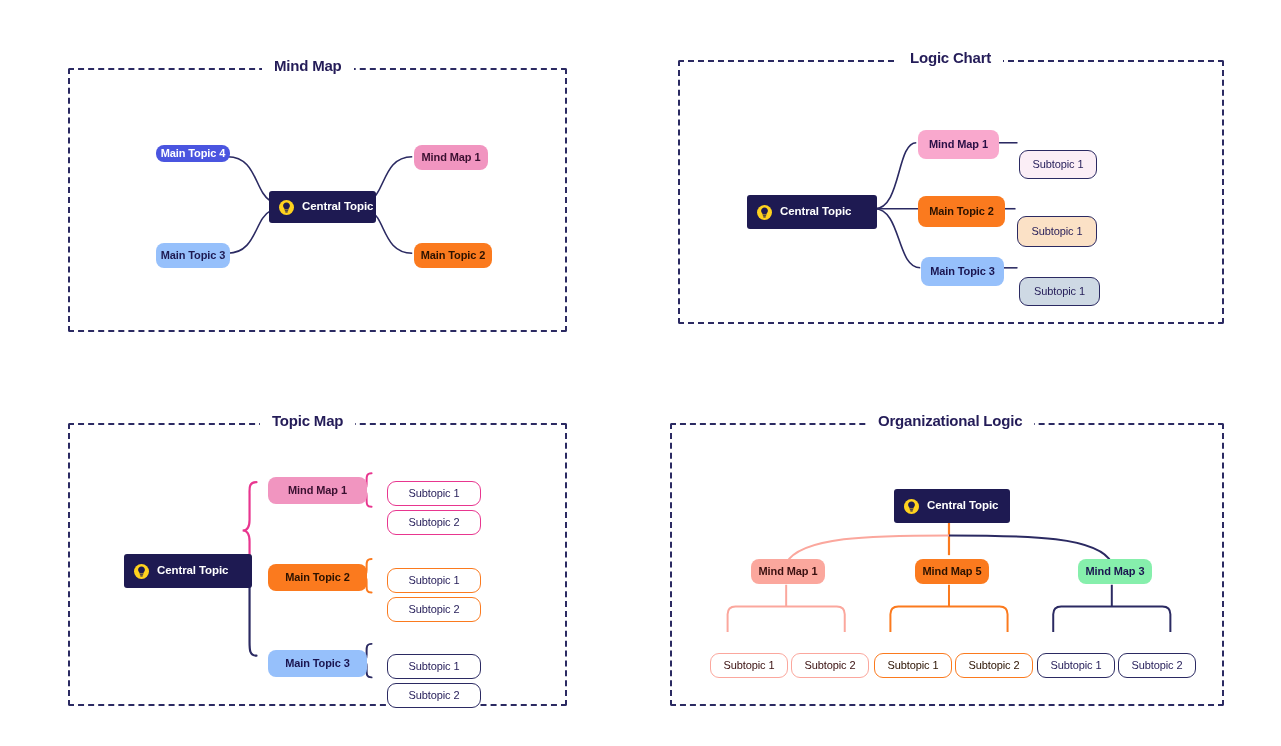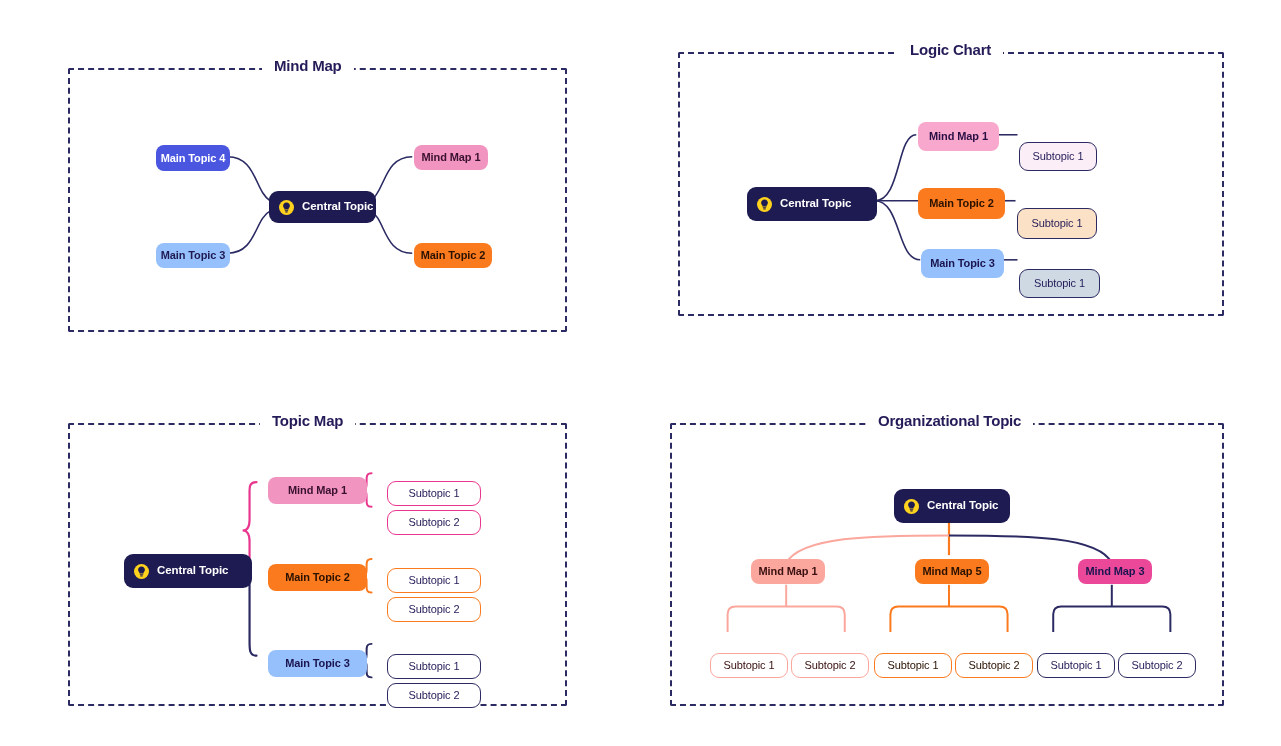--- a/index.html
+++ b/index.html
@@ -69,21 +69,21 @@
     border-width: 1.5px;
     border-style: solid;
     border-radius: 9px;
     margin-top: 20px;
   }
 
   
   .central {
     background: #1e1a52;
     color: #ffffff;
-    border-radius: 9px;
+    border-radius: 3px;
     padding: 0 12px 0 10px;
     gap: 8px;
     justify-content: flex-start;
     font-weight: 700;
     font-size: 11.5px;
   }
   .bulb {
     width: 15px; height: 15px;
     border-radius: 50%;
     background: #ffd21e;
@@ -118,39 +118,39 @@
         <span class="bulb">
           <svg width="9" height="11" viewBox="0 0 9 11" aria-hidden="true">
             <path d="M4.5 0.6 C2.5 0.6 1.1 2 1.1 3.8 C1.1 5.0 1.8 5.8 2.4 6.5 L2.4 7.6 L6.6 7.6 L6.6 6.5 C7.2 5.8 7.9 5.0 7.9 3.8 C7.9 2 6.5 0.6 4.5 0.6 Z" fill="#1e1a52"></path>
             <rect x="2.7" y="8.3" width="3.6" height="0.9" rx="0.45" fill="#1e1a52"></rect>
             <rect x="3.2" y="9.6" width="2.6" height="0.9" rx="0.45" fill="#1e1a52"></rect>
           </svg>
         </span>
         <span>Central Topic</span>
       </div>
 
-      <div class="node" style="left:86px; top:75px; width:74px; height:26px; background:#4a55e0; color:#ffffff;">
+      <div class="node" style="left:86px; top:75px; width:74px; height:17px; background:#4a55e0; color:#ffffff;">
         <span>Main Topic 4</span>
       </div>
 
       <div class="node" style="left:86px; top:173px; width:74px; height:25px; background:#96c0fb; color:#1e1a52;">
         <span>Main Topic 3</span>
       </div>
 
       <div class="node" style="left:344px; top:75px; width:74px; height:25px; background:#f195c0; color:#3a1030;">
         <span>Mind Map 1</span>
       </div>
 
       <div class="node" style="left:344px; top:173px; width:78px; height:25px; background:#fb7a1e; color:#2b1200;">
         <span>Main Topic 2</span>
       </div>
     </div>
   </div>
 
-  <div class="panel" style="left:678px; top:52px; width:546px; height:264px;">
+  <div class="panel" style="left:678px; top:60px; width:546px; height:264px;">
     <div class="panel-title" style="left:218px;">Logic Chart</div>
 
     <div class="panel-canvas">
       <svg class="links" viewBox="0 0 546 264" preserveAspectRatio="none">
 
         <path d="M 196 149 C 223 149 218 82 238 82" fill="none" stroke="#2b2a62" stroke-width="1.6"></path>
         <path d="M 196 149 L 240 149" fill="none" stroke="#2b2a62" stroke-width="1.6"></path>
         <path d="M 196 149 C 223 149 218 209 242 209" fill="none" stroke="#2b2a62" stroke-width="1.6"></path>
 
         <path d="M 318 82 L 340 82" fill="none" stroke="#2b2a62" stroke-width="1.6"></path>
@@ -250,21 +250,21 @@
       <div class="node sub" style="left:317px; top:209px; width:94px; height:25px; background:#ffffff; border-color:#2b2a62; color:#241c58;">
         <span>Subtopic 1</span>
       </div>
       <div class="node sub" style="left:317px; top:238px; width:94px; height:25px; background:#ffffff; border-color:#2b2a62; color:#241c58;">
         <span>Subtopic 2</span>
       </div>
     </div>
   </div>
 
   <div class="panel" style="left:670px; top:423px; width:554px; height:283px;">
-    <div class="panel-title" style="left:194px;">Organizational Topic</div>
+    <div class="panel-title" style="left:194px;">Organizational Logic</div>
 
     <div class="panel-canvas">
       <svg class="links" viewBox="0 0 554 283" preserveAspectRatio="none">
 
         <path d="M 279 98 L 279 132" fill="none" stroke="#fb7a1e" stroke-width="2.2"></path>
 
         <path d="M 279 112 C 200 112 130 113 115 140" fill="none" stroke="#fba79d" stroke-width="2"></path>
 
         <path d="M 279 112 C 360 112 430 113 443 140" fill="none" stroke="#2b2a62" stroke-width="2"></path>
 
@@ -299,21 +299,21 @@
       <div class="node" style="left:243px; top:134px; width:74px; height:25px; background:#fb7a1e; color:#2b1200;">
         <span>Mind Map 5</span>
       </div>
       <div class="node sub" style="left:202px; top:208px; width:78px; height:25px; background:#ffffff; border-color:#fb7a1e; color:#2b1200;">
         <span>Subtopic 1</span>
       </div>
       <div class="node sub" style="left:283px; top:208px; width:78px; height:25px; background:#ffffff; border-color:#fb7a1e; color:#2b1200;">
         <span>Subtopic 2</span>
       </div>
 
-      <div class="node" style="left:406px; top:134px; width:74px; height:25px; background:#ec4899; color:#1a1550;">
+      <div class="node" style="left:406px; top:134px; width:74px; height:25px; background:#86efac; color:#1a1550;">
         <span>Mind Map 3</span>
       </div>
       <div class="node sub" style="left:365px; top:208px; width:78px; height:25px; background:#ffffff; border-color:#2b2a62; color:#241c58;">
         <span>Subtopic 1</span>
       </div>
       <div class="node sub" style="left:446px; top:208px; width:78px; height:25px; background:#ffffff; border-color:#2b2a62; color:#241c58;">
         <span>Subtopic 2</span>
       </div>
     </div>
   </div>

